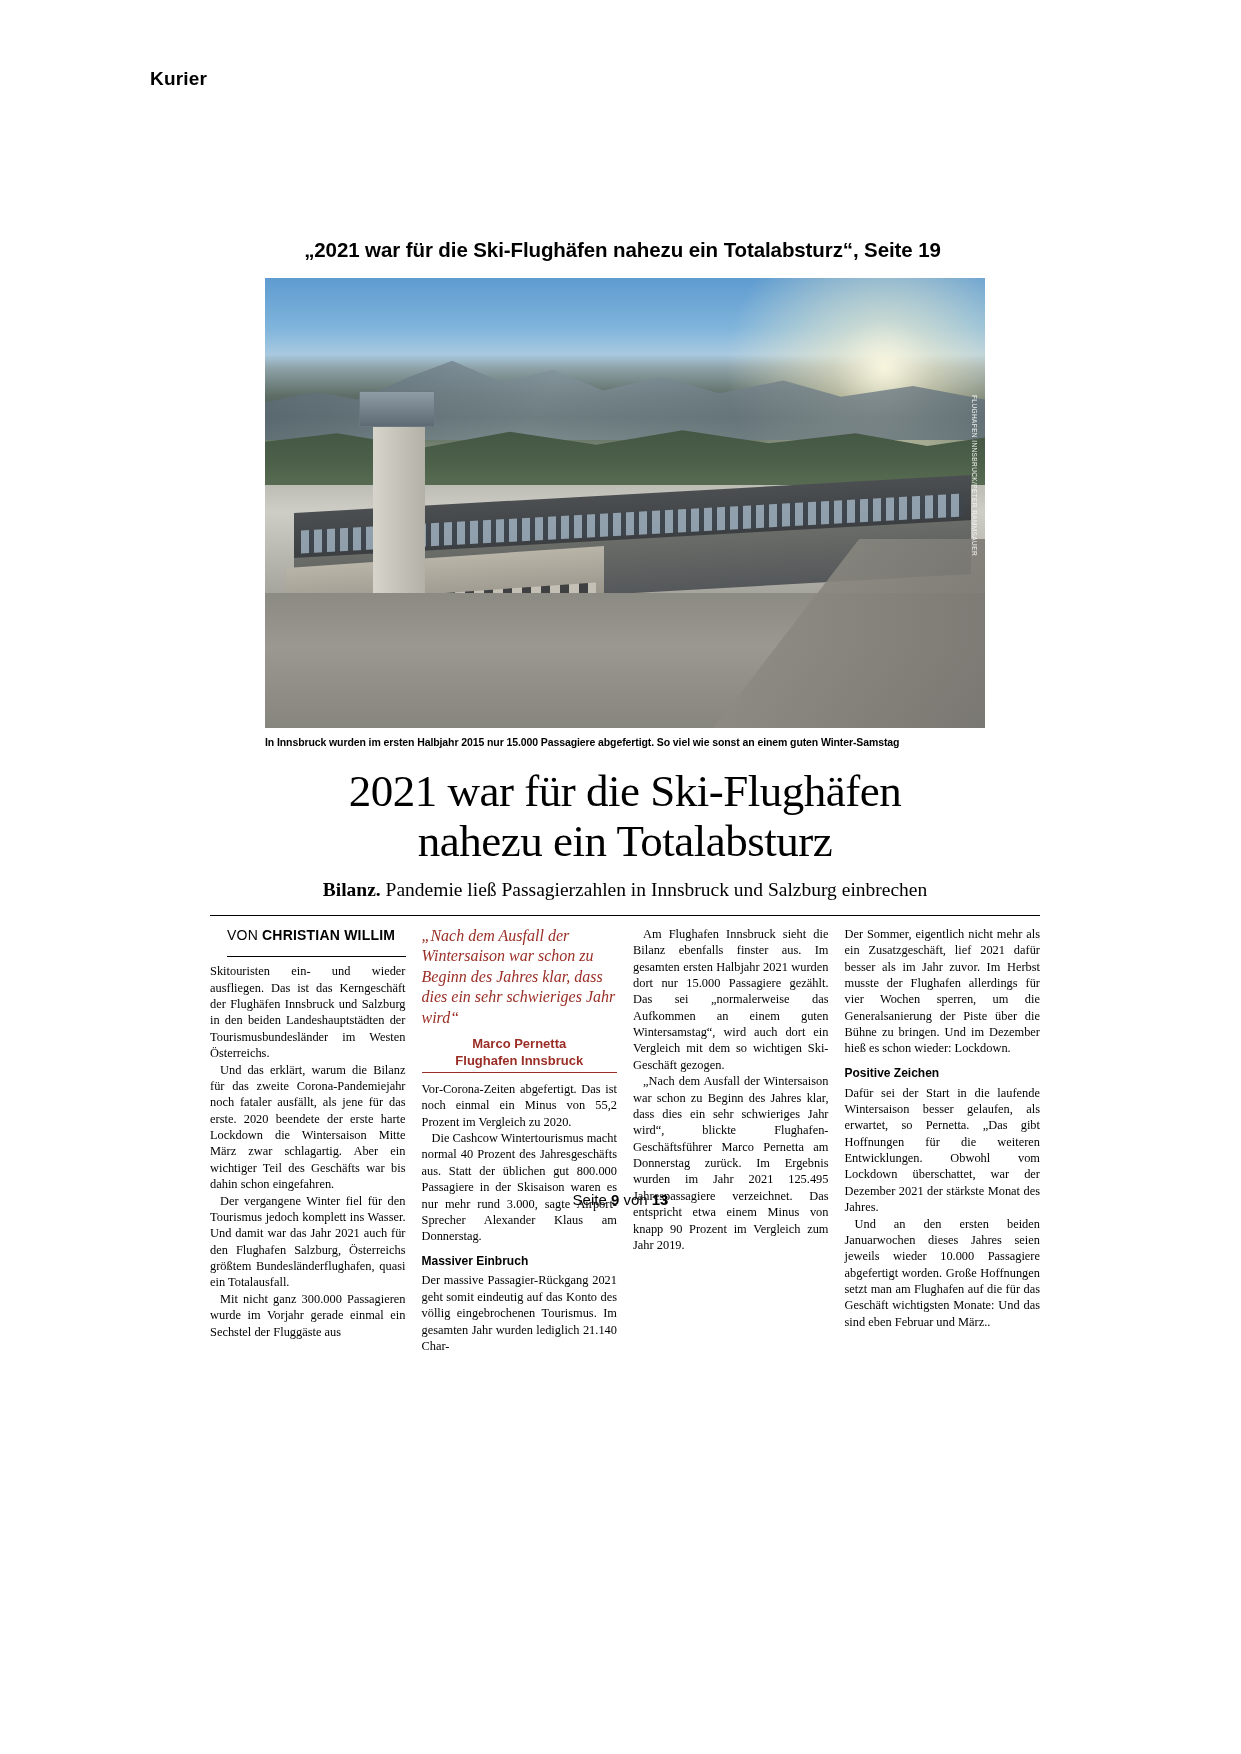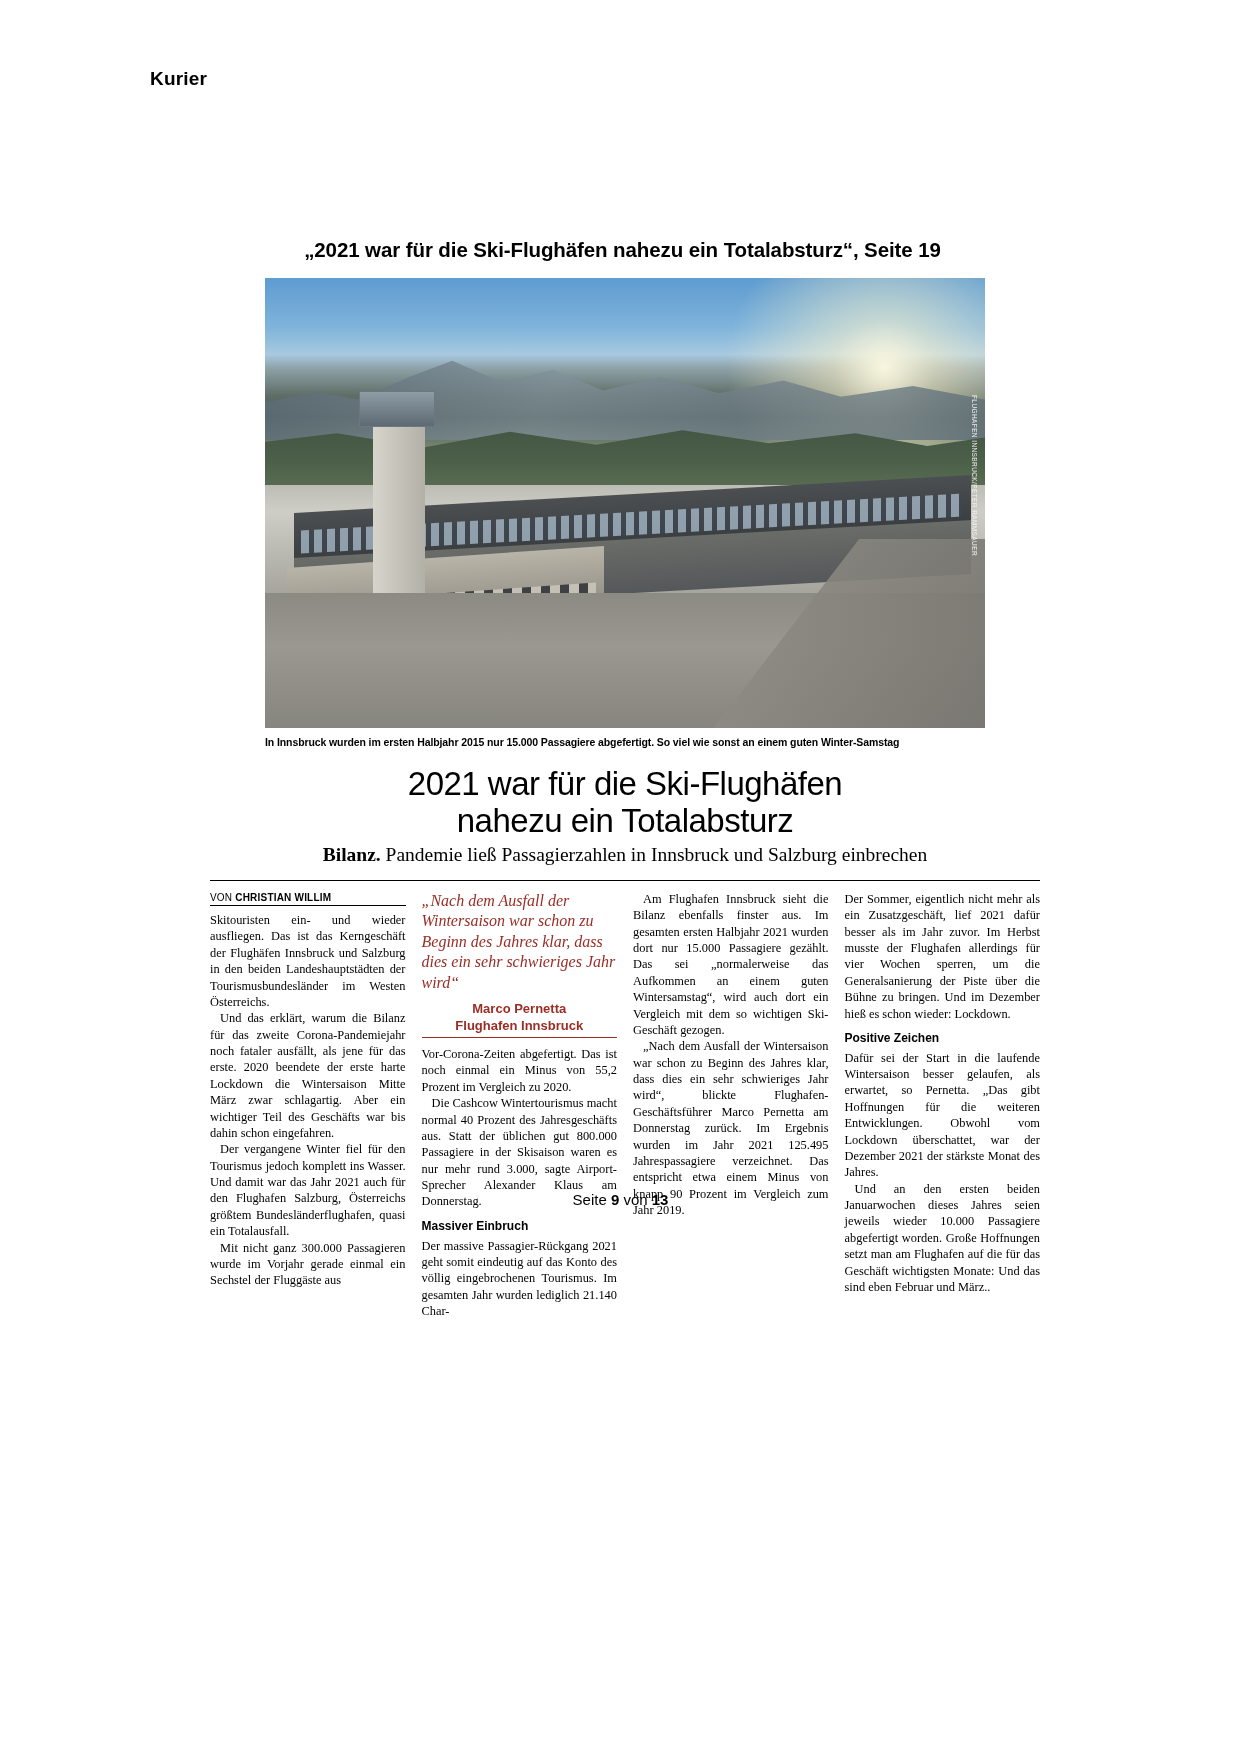--- a/index.html
+++ b/index.html
@@ -156,32 +156,32 @@
     width: 720px;
     margin: 4px auto 0;
     font-size: 10.5px;
     font-weight: bold;
     font-family: "Liberation Sans", sans-serif;
     padding-top: 4px;
     letter-spacing: -0.1px;
   }
   
   .article-title {
-    font-family: Liberation Sans, sans-serif;
-    font-size: 33px;
+    font-family: Liberation Serif, serif;
+    font-size: 45px;
     text-align: center;
     line-height: 1.12;
     margin: 18px 0 0 0;
     letter-spacing: -0.5px;
   }
   .article-sub {
     font-family: "Liberation Serif", serif;
     font-size: 19.5px;
     text-align: center;
-    margin: 4px 0 0 0;
+    margin: 12px 0 0 0;
   }
   .article-sub b { font-weight: bold; }
   .rule {
     border-top: 1px solid #000;
     margin: 14px 0 8px 0;
   }
   
   .cols {
     display: flex;
     gap: 16px;
@@ -195,25 +195,26 @@
     text-align: justify;
     hyphens: auto;
   }
   .col p {
     margin: 0;
     text-indent: 10px;
   }
   .col p.first { text-indent: 0; }
   .byline {
     font-family: "Liberation Sans", sans-serif;
-    font-size: 10px;
+    font-size: 14px;
     letter-spacing: 0.2px;
     border-bottom: 1px solid #000;
-    padding-bottom: 1px;
+    padding-bottom: 12px;
     margin-bottom: 6px;
+    margin-left: 17px;
   }
   .byline .von { font-weight: normal; }
   .byline .name { font-weight: bold; }
   .pull {
     font-family: "Liberation Serif", serif;
     font-style: italic;
     font-size: 16px;
     line-height: 1.28;
     color: #9a2d25;
     text-align: left;

